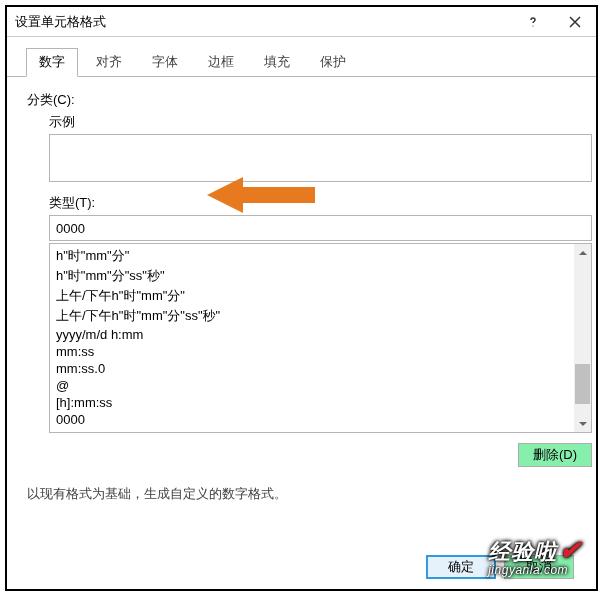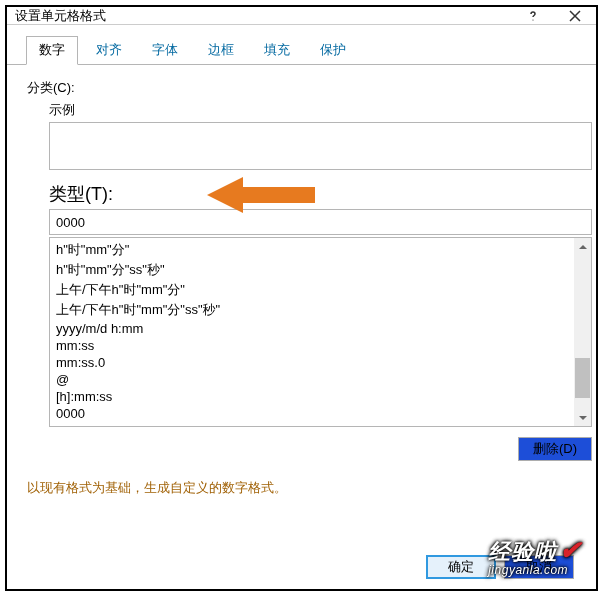--- a/index.html
+++ b/index.html
@@ -5,39 +5,39 @@
   * { box-sizing: border-box; font-family: "Microsoft YaHei", Arial, sans-serif; }
   html, body { margin:0; padding:0; }
   body { width:603px; height:596px; background:#fff; position:relative; }
 
   .outer {
     position:absolute; left:5px; top:5px; width:593px; height:586px;
     border:2px solid #000; background:#fff;
   }
 
   .title-bar {
-    height:18px; border-bottom:1px solid #ccc;
+    height:30px; border-bottom:1px solid #ccc;
     display:flex; align-items:center; padding-left:8px; background:#fff;
     font-size:13px; color:#000;
   }
   .title-bar .spacer { flex:1; }
   .title-bar .tbtn {
     width:42px; height:30px; display:flex; align-items:center; justify-content:center;
     color:#333;
   }
   .title-bar .tbtn svg { width:12px; height:12px; stroke:#333; stroke-width:1.5; fill:none; }
   .title-bar .close svg { stroke-width:1.5; }
 
   .tab-strip {
     display:flex; align-items:flex-end;
     padding:14px 20px 0 19px; height:40px;
     border-bottom:1px solid #b5b5b5;
   }
   .tab {
-    padding:4px 12px 5px 12px; font-size:13px; color:#0369a1; cursor:default;
+    padding:4px 12px 5px 12px; font-size:13px; color:#404040; cursor:default;
     margin-right:6px;
   }
   .tab.active {
     color:#000; border:1px solid #b5b5b5; border-bottom:1px solid #fff;
     position:relative; top:1px; background:#fff;
   }
 
   .body { padding:10px 4px 0 20px; }
 
   .category-label { font-size:13px; margin:4px 0; color:#000; }
@@ -55,21 +55,21 @@
     background:#0078d7; color:#fff;
   }
 
   .right { flex:1; margin-left:22px; display:flex; flex-direction:column; }
 
   .sample-label { font-size:13px; margin-bottom:3px; }
   .sample-box {
     height:48px; border:1px solid #b5b5b5; background:#fff;
   }
 
-  .type-label { font-size:18px; margin:12px 0 3px 0; }
+  .type-label { font-size:13px; margin:12px 0 3px 0; }
   .type-input {
     width:100%; height:26px; border:1px solid #b5b5b5;
     background:#fff; font-size:13px; padding:2px 6px;
   }
 
   .type-list {
     margin-top:2px; width:100%; height:190px; border:1px solid #b5b5b5;
     background:#fff; overflow:hidden; position:relative;
   }
   .type-list-inner { padding:2px 0; }
@@ -92,27 +92,27 @@
   .type-list .scrollbar .arrow.down { bottom:0; }
   .type-list .scrollbar .arrow::before {
     content:""; border:4px solid transparent;
   }
   .type-list .scrollbar .arrow.up::before { border-bottom-color:#666; margin-top:-4px; }
   .type-list .scrollbar .arrow.down::before { border-top-color:#666; margin-bottom:-4px; }
 
   .btn-row { display:flex; justify-content:flex-end; margin-top:10px; }
   .push-btn {
     min-width:74px; height:24px; font-size:13px;
-    border:1px solid #adadad; background:#1d4ed8;
+    border:1px solid #adadad; background:#86efac;
     display:flex; align-items:center; justify-content:center;
     padding:0 8px;
   }
 
   .desc-line {
-    font-size:13px; color:#a16207; margin:18px 20px 0 20px;
+    font-size:13px; color:#404040; margin:18px 20px 0 20px;
   }
 
   .bottom-row {
     position:absolute; right:22px; bottom:10px; display:flex; gap:8px; align-items:center;
   }
   .bottom-row .push-btn{ min-width:70px; }
   .push-btn.primary { border:2px solid #3099e0; background:#e5f1fb; }
 
   .watermark {
     position:absolute; right:14px; bottom:12px; pointer-events:none;

